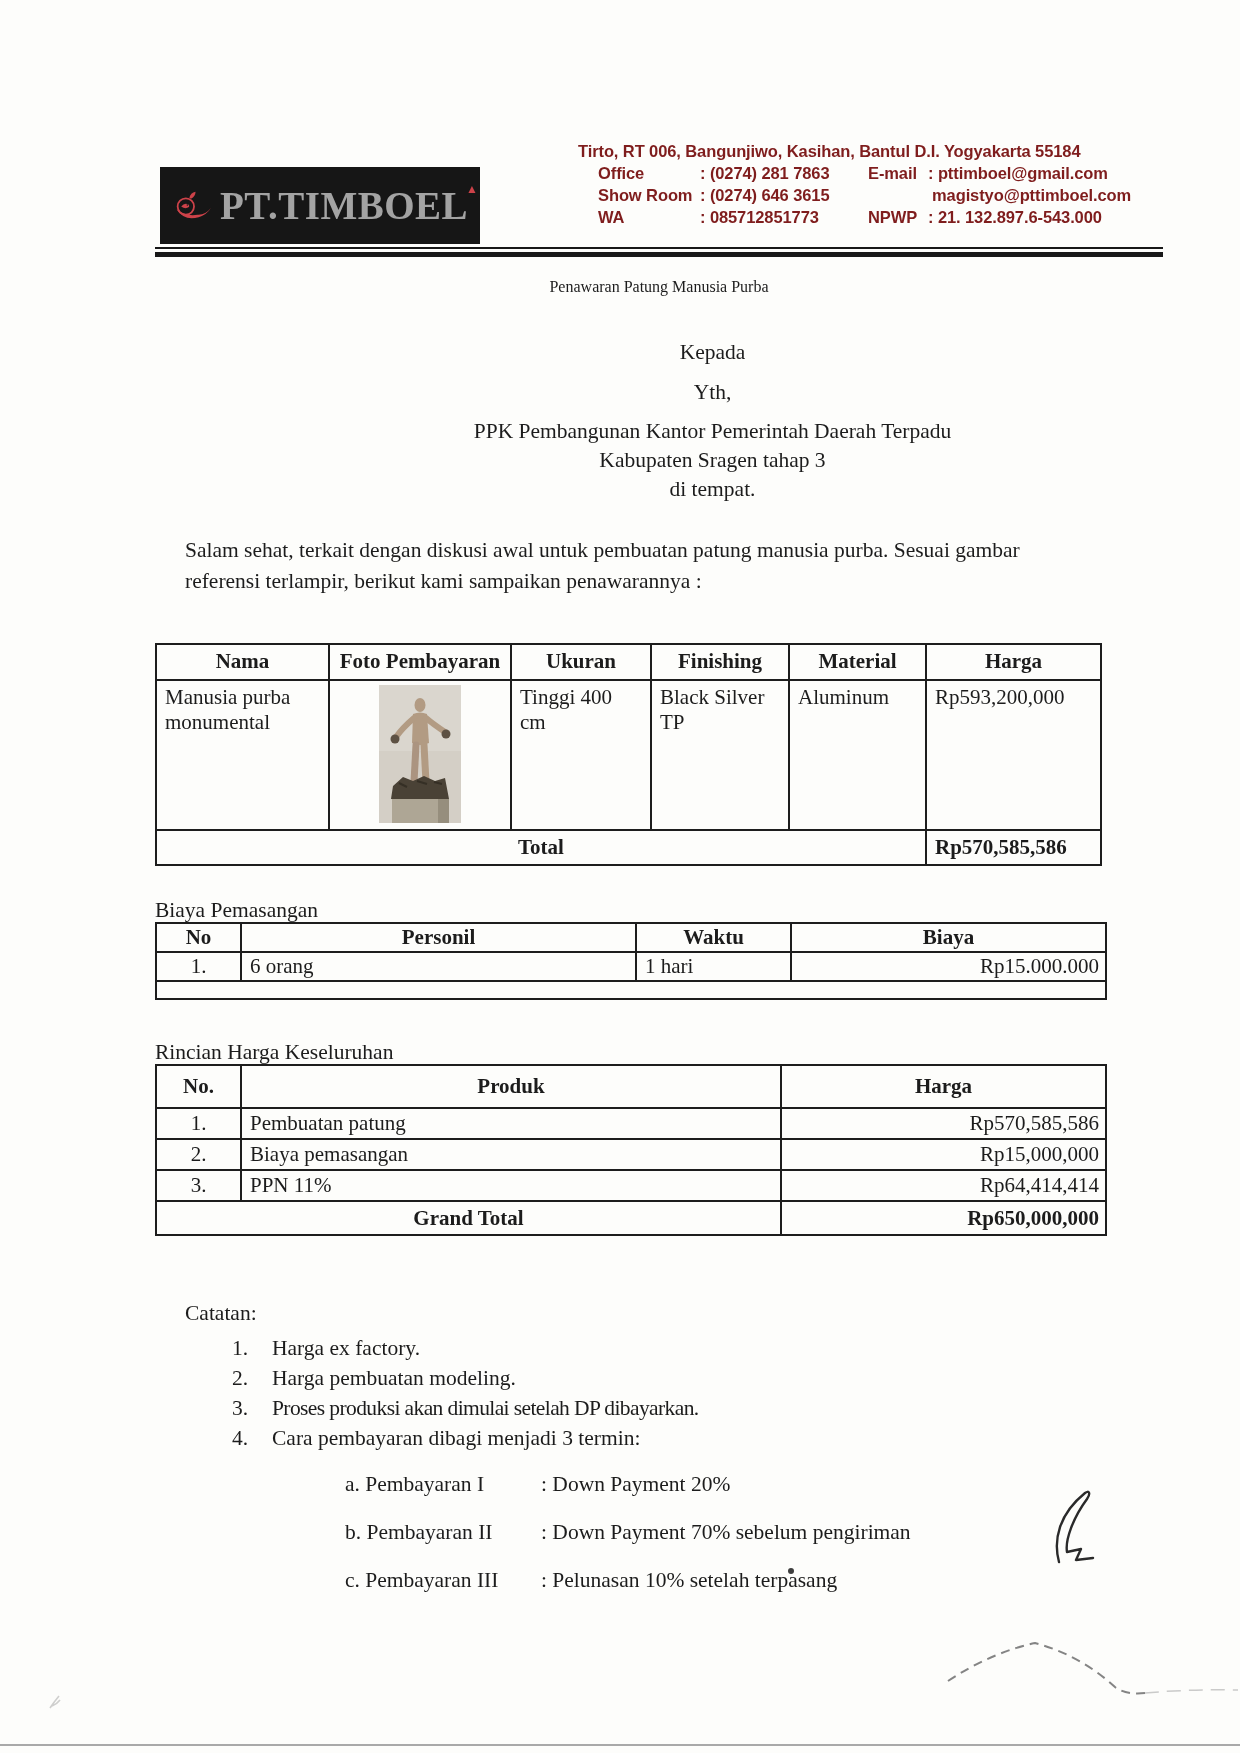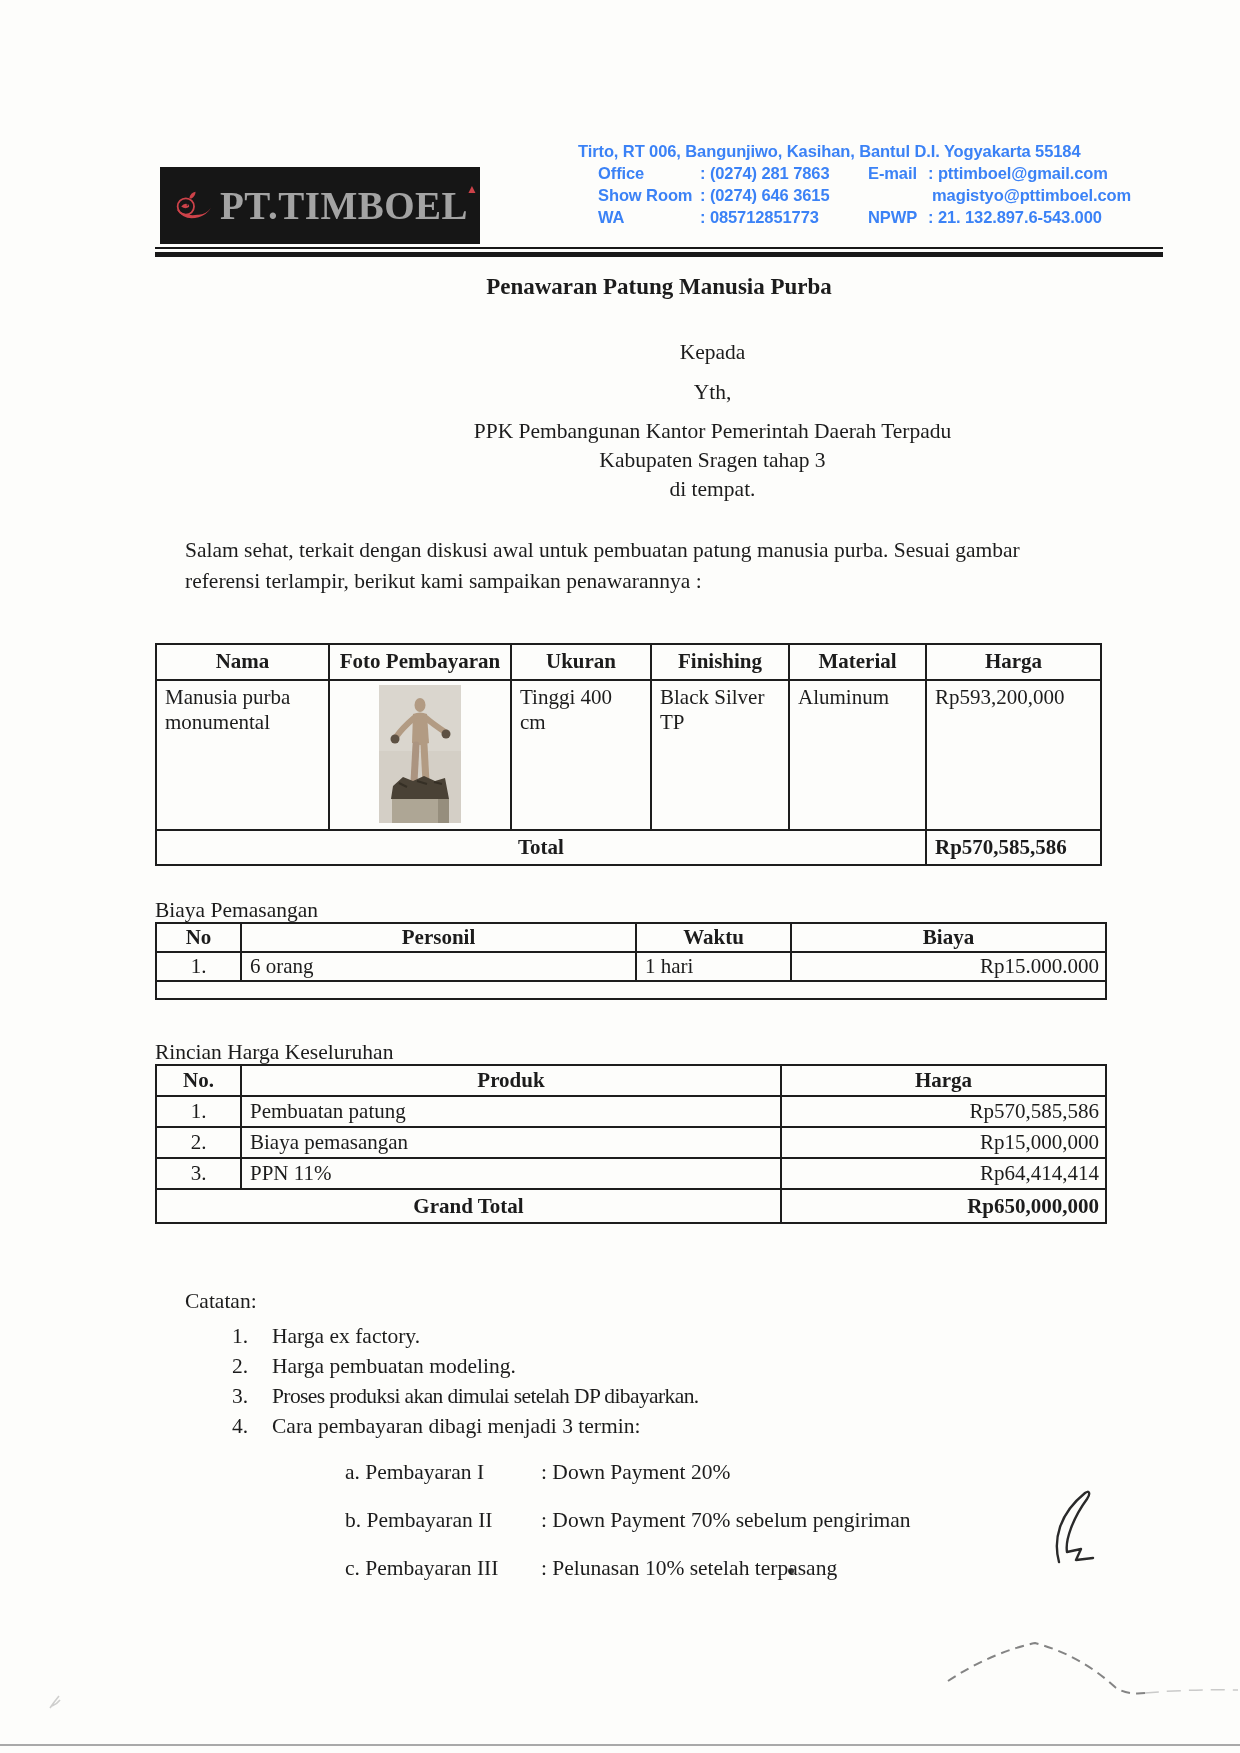--- a/index.html
+++ b/index.html
@@ -21,38 +21,38 @@
   }
   .logo-text{
     font-family:"Liberation Serif",serif;font-weight:bold;
     font-size:39px;color:#a3a3a3;letter-spacing:.5px;line-height:1;
     margin-left:4px;
   }
   .tm-arrow{color:#cd4249;font-size:12px;position:relative;top:-16px;left:-2px;}
   .contact{
     margin-left:98px;margin-top:0;width:560px;
     font-family:"Liberation Sans","DejaVu Sans",sans-serif;
-    font-weight:700;font-size:16.5px;line-height:22px;color:#3b82f6;
+    font-weight:700;font-size:16.5px;line-height:22px;color:#7f1d1d;
     letter-spacing:-.1px;
   }
   .addr{white-space:nowrap;}
   .c-cols{display:flex;}
   .c-left{width:290px;flex:0 0 auto;}
   .crow{display:flex;}
   .clabel{display:inline-block;width:102px;flex:0 0 auto;margin-left:20px;}
   .rlabel{display:inline-block;width:60px;flex:0 0 auto;}
   .indent2{padding-left:64px;}
   
   .rule{
     margin:3px 0 0 155px;width:1008px;height:3px;
     border-top:2px solid #181818;border-bottom:5px solid #181818;
   }
   .doc-title{
     margin-top:16px;width:1008px;margin-left:155px;
-    text-align:center;font-weight:bold;font-size:23px;line-height:28px;
+    text-align:center;font-weight:normal;font-size:16px;line-height:28px;
   }
   
   .recipient{margin-left:185px;font-size:21.5px;text-align:center;}
   .r-kepada{margin-top:38px;line-height:26px;}
   .r-yth{margin-top:14px;line-height:26px;}
   .r-block{margin-top:12px;line-height:29px;}
   .intro{
     margin:31px 0 0 185px;width:915px;
     font-size:21.5px;line-height:31px;
   }
@@ -66,21 +66,21 @@
   .cell-photo{text-align:center;padding:4px 0 0 0 !important;}
   .offer-row td{height:150px;}
   .total-row td{height:33px;font-weight:bold;}
   .total-label{text-align:center;vertical-align:middle;}
   .section-label{margin:32px 0 0 155px;font-size:21.5px;line-height:24px;}
   .t-install{width:950px;border-radius:21px;}
   .t-install th{height:29px;padding:1px 2px;}
   .t-install td{height:29px;padding:1px 8px;}
   .filler td{height:18px;border-top:1.5px solid #1d1d1d;}
   .t-summary{width:950px;}
-  .t-summary th{height:31px;padding:2px;}
+  .t-summary th{height:31px;padding:8px;}
   .t-summary td{height:31px;padding:2px 8px;}
   .grand-row td{height:34px;font-weight:bold;vertical-align:middle;}
   .num{text-align:center;}
   .money{text-align:right;padding-right:6px !important;}
   
   .catatan-title{margin:64px 0 0 185px;font-size:21.5px;line-height:26px;}
   .note-item{display:flex;margin-left:232px;font-size:21.5px;line-height:26px;margin-top:4px;}
   .note-no{width:40px;flex:0 0 auto;}
   .payments{margin-top:20px;}
   .pay-row{display:flex;margin-left:345px;font-size:21.5px;line-height:27px;margin-bottom:21px;}

